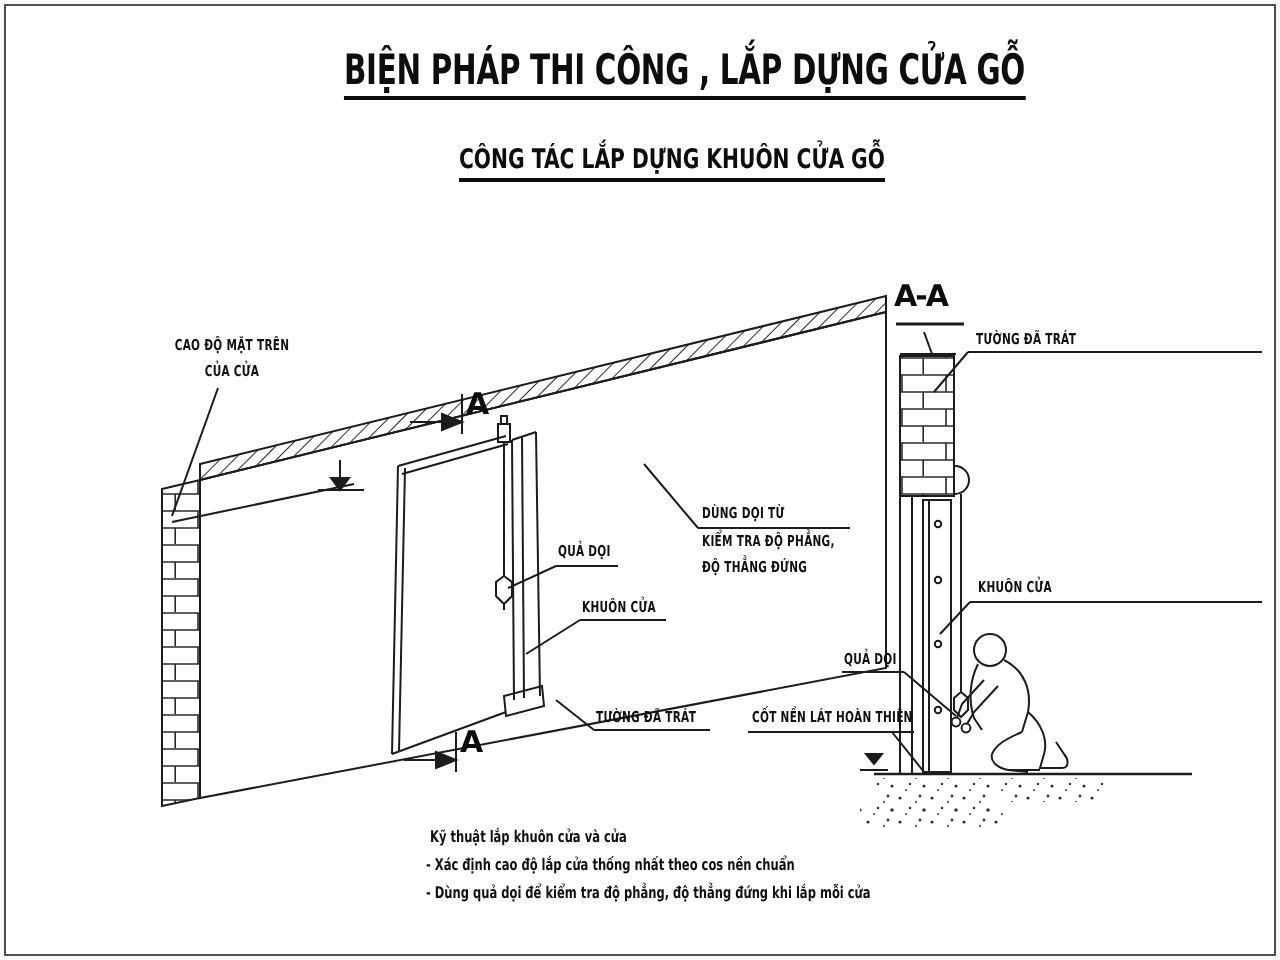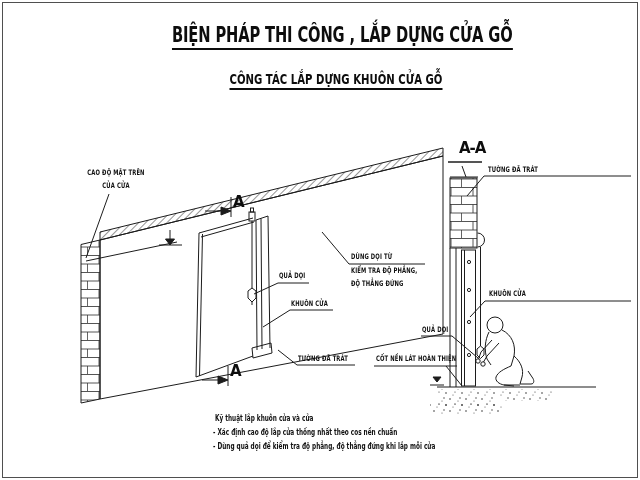--- a/index.html
+++ b/index.html
@@ -192,21 +192,21 @@
 <div class="lbl" style="left:351px; top:266px;">KIỂM TRA ĐỘ PHẲNG,</div>
 <div class="lbl" style="left:351px; top:279px;">ĐỘ THẲNG ĐỨNG</div>
 
 <div class="lbl" style="left:279px; top:271px;">QUẢ DỌI</div>
 <div class="lbl" style="left:291px; top:299px;">KHUÔN CỬA</div>
 <div class="lbl" style="left:298px; top:354px;">TƯỜNG ĐÃ TRÁT</div>
 
 <div class="markA" style="left:233px; top:193px;">A</div>
 <div class="markA" style="left:230px; top:362px;">A</div>
 
-<div class="markA" style="left:447px; top:139px; letter-spacing:-1px;margin-left:12px;">A-A</div>
+<div class="markA" style="left:447px; top:139px; letter-spacing:-1px;">A-A</div>
 <div class="lbl" style="left:488px; top:165px;">TƯỜNG ĐÃ TRÁT</div>
 <div class="lbl" style="left:489px; top:289px;">KHUÔN CỬA</div>
 <div class="lbl" style="left:422px; top:325px;">QUẢ DỌI</div>
 <div class="lbl" style="left:376px; top:354px;">CỐT NỀN LÁT HOÀN THIỆN</div>
 
 <div class="note" style="left:215px; top:413px;">Kỹ thuật lắp khuôn cửa và cửa</div>
 <div class="note" style="left:213px; top:427px;">- Xác định cao độ lắp cửa thống nhất theo cos nền chuẩn</div>
 <div class="note" style="left:213px; top:441px;">- Dùng quả dọi để kiểm tra độ phẳng, độ thẳng đứng khi lắp mỗi cửa</div>
 
 </body></html>

